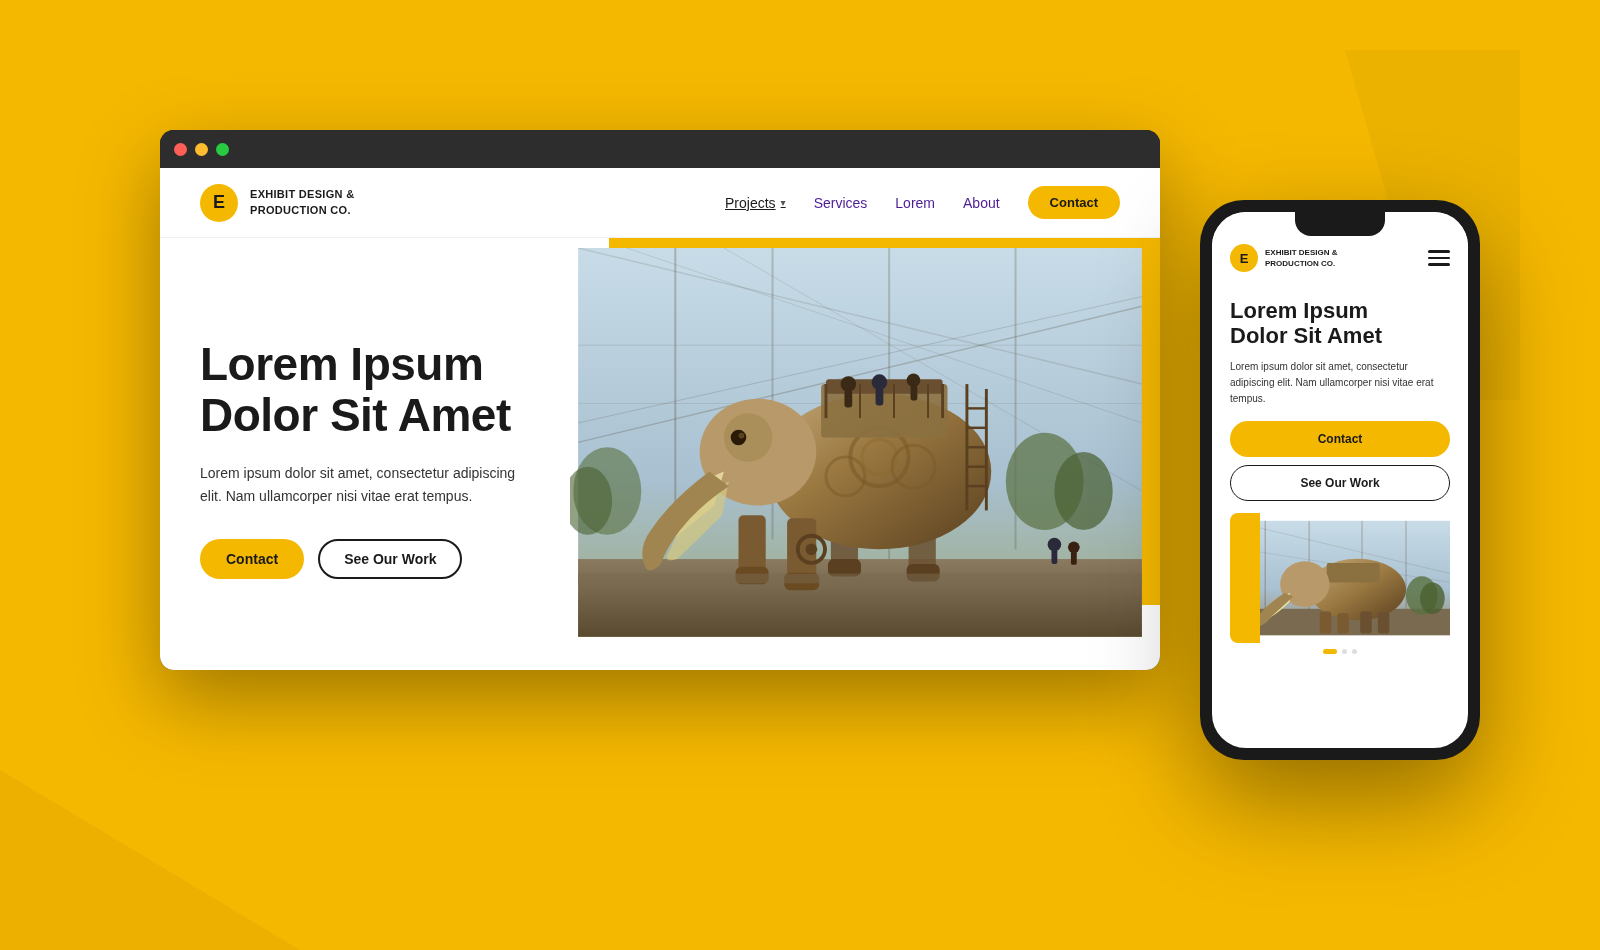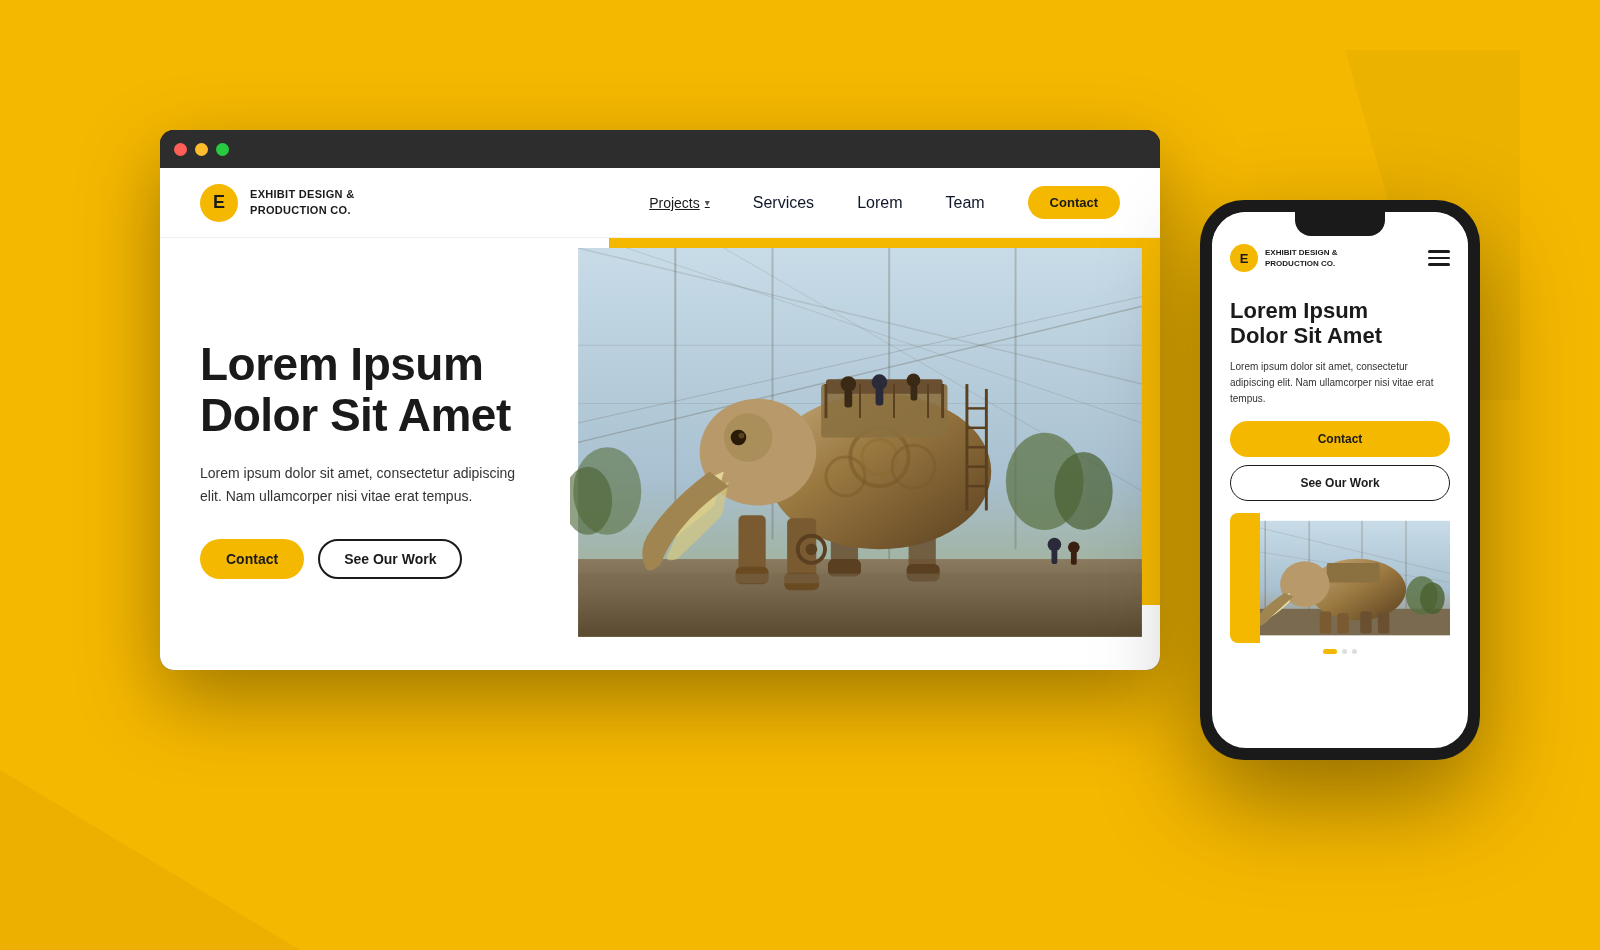--- a/index.html
+++ b/index.html
@@ -89,28 +89,28 @@
       font-weight: 700;
       line-height: 1.4;
       color: #1a1a1a;
       text-transform: uppercase;
       letter-spacing: 0.3px;
     }
 
     .desktop-nav-links {
       display: flex;
       align-items: center;
-      gap: 43px;
+      gap: 28px;
       margin-left: auto;
     }
 
     .nav-link {
-      font-size: 16px;
+      font-size: 14px;
       font-weight: 500;
-      color: #0f172a;
+      color: #4c1d95;
       text-decoration: none;
       display: flex;
       align-items: center;
       gap: 4px;
       text-align: right;
     }
 
     .nav-link-projects {
       display: flex;
       align-items: center;
@@ -451,21 +451,21 @@
         </div>
       </div>
 
       <div class="desktop-nav-links">
         <a class="nav-link-projects" href="#">
           <span>Projects</span>
           <span class="chevron-icon">▾</span>
         </a>
         <a class="nav-link" href="#">Services</a>
         <a class="nav-link" href="#">Lorem</a>
-        <a class="nav-link" href="#">Team</a>
+        <a class="nav-link" href="#">About</a>
         <button class="nav-btn-contact">Contact</button>
       </div>
     </nav>
 
     <div class="desktop-hero">
       <div class="hero-left">
         <h1 class="hero-title">
           <span>Lorem Ipsum</span><br>
           <span>Dolor Sit Amet</span>
         </h1>

